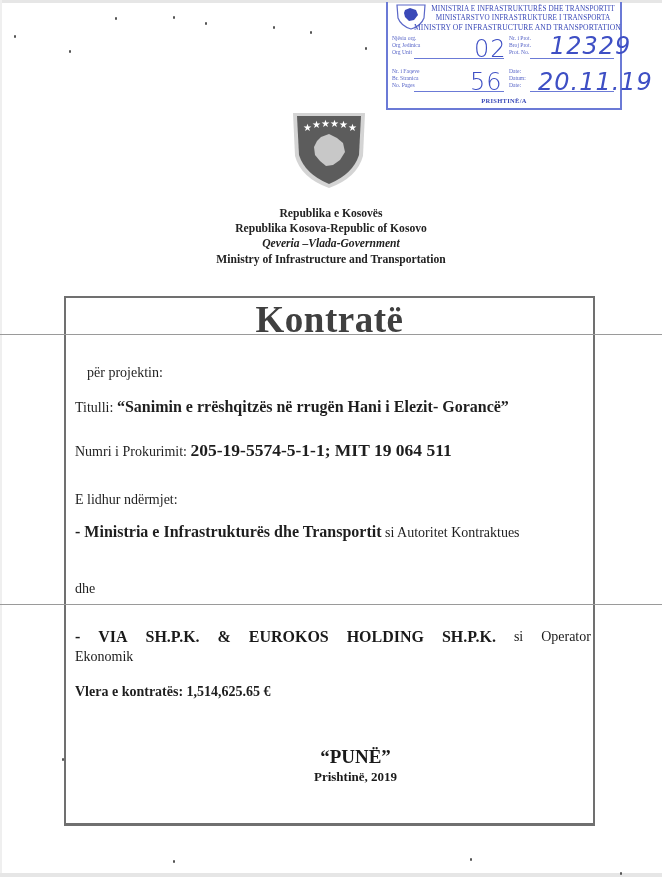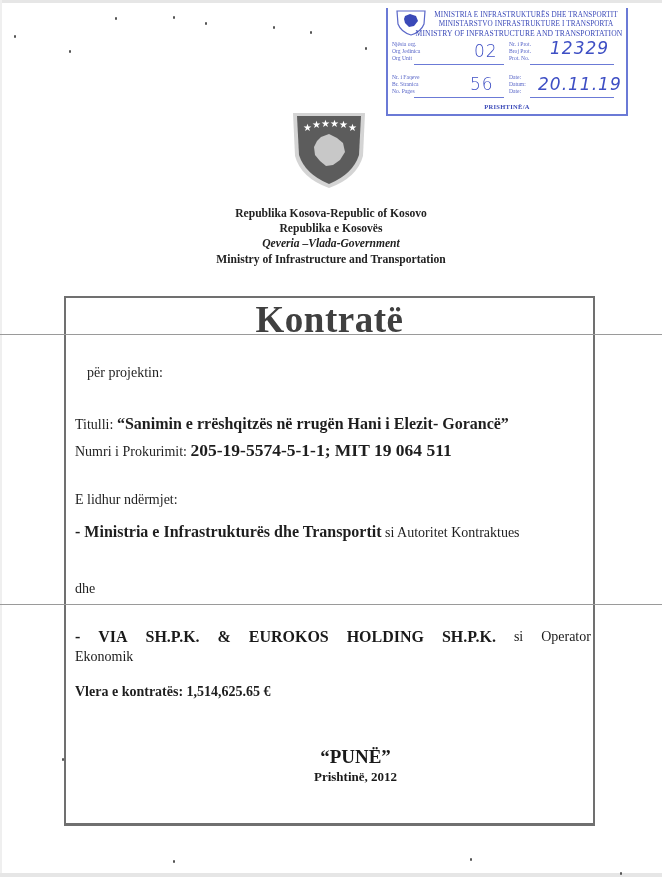--- a/index.html
+++ b/index.html
@@ -8,31 +8,31 @@
       background: #ffffff;
       font-family: "Liberation Serif", "DejaVu Serif", serif;
       color: #1a1a1a;
     }
     .top-strip { position: absolute; left: 0; top: 0; width: 662px; height: 3px; background: #e6e6e6; }
     .bottom-strip { position: absolute; left: 0; top: 873px; width: 662px; height: 4px; background: #e6e6e6; }
     .left-strip { position: absolute; left: 0; top: 0; width: 2px; height: 877px; background: #efefef; }
 
     
     .stamp {
-      position: absolute; left: 386px; top: 8px; width: 232px; height: 106px;
+      position: absolute; left: 386px; top: 2px; width: 232px; height: 106px;
       border: 2px solid #6b7ad6; border-top: none;
-      color: #3a49b8; font-family: "Liberation Serif", serif; padding-left: 6px;
+      color: #3a49b8; font-family: "Liberation Serif", serif;
     }
     .stamp .emblem { position: absolute; left: 6px; top: 2px; width: 34px; height: 26px; }
     .stamp .hdr { position: absolute; left: 40px; right: 2px; font-size: 7.2px; line-height: 8px; text-align: center; letter-spacing: 0.1px; white-space: nowrap; }
     .stamp .h1 { top: 3px; }
     .stamp .h2 { top: 12px; }
     .stamp .h3 { top: 22px; left: 26px; font-size: 7.6px; }
     .stamp .lbl { position: absolute; font-size: 5.6px; line-height: 6.5px; color: #5a67c8; white-space: nowrap; }
-    .stamp .val { position: absolute; font-family: "DejaVu Sans", sans-serif; font-size: 17px; color: #3e4fc4; font-weight: 300; letter-spacing: 1px; }
+    .stamp .val { position: absolute; font-family: "DejaVu Sans", sans-serif; font-size: 24px; color: #3e4fc4; font-weight: 300; letter-spacing: 1px; }
     .stamp .uline { position: absolute; height: 1px; background: #6b7ad6; }
     .stamp .city { position: absolute; left: 0; right: 0; top: 95px; text-align: center; font-size: 6.5px; font-weight: bold; letter-spacing: 0.3px; }
 
     
     .coat { position: absolute; left: 290px; top: 110px; width: 78px; height: 80px; }
 
     .header-block { position: absolute; left: 0; width: 662px; top: 206px; text-align: center; font-size: 11.6px; line-height: 15.2px; font-weight: bold; color: #222; }
     .header-block .italic { font-style: italic; font-weight: bold; }
 
     
@@ -104,35 +104,35 @@
     <text x="22" y="18" font-size="10" font-family="DejaVu Sans, sans-serif">★</text>
     <text x="31" y="17" font-size="10" font-family="DejaVu Sans, sans-serif">★</text>
     <text x="40" y="17" font-size="10" font-family="DejaVu Sans, sans-serif">★</text>
     <text x="49" y="18" font-size="10" font-family="DejaVu Sans, sans-serif">★</text>
     <text x="58" y="21" font-size="10" font-family="DejaVu Sans, sans-serif">★</text>
   </g>
   <path d="M31 27 L39 24 L47 28 L53 33 L55 42 L50 50 L43 55 L36 56 L30 51 L25 45 L24 37 L27 31 Z" fill="#c8c8c8"></path>
 </svg>
 
 <div class="header-block">
+  <div>Republika e Kosovës</div>
   <div>Republika Kosova-Republic of Kosovo</div>
-  <div>Republika e Kosovës</div>
   <div class="italic">Qeveria –Vlada-Government</div>
   <div>Ministry of Infrastructure and Transportation</div>
 </div>
 
 <div class="box"></div>
 <div class="hline" style="top:334px;"></div>
 <div class="hline" style="top:604px;"></div>
 
 <div class="title">Kontratë</div>
 
 <div class="line" style="top:365px;margin-left:12px;">për projektin:</div>
 
-<div class="line" style="top:415px;">
+<div class="line" style="top:398px;">
   <span>Titulli:</span>
   <span class="l-title-b">“Sanimin e rrëshqitzës në rrugën Hani i Elezit- Gorancë”</span>
 </div>
 
 <div class="line" style="top:440px;">
   <span>Numri i Prokurimit:</span>
   <span class="l-big">205-19-5574-5-1-1; MIT 19 064 511</span>
 </div>
 
 <div class="line" style="top:492px;">E lidhur ndërmjet:</div>
@@ -158,21 +158,21 @@
   </div>
   <div>Ekonomik</div>
 </div>
 
 <div class="line" style="top:684px; font-weight:bold;">
   <span>Vlera e kontratës:</span>
   <span>1,514,625.65 €</span>
 </div>
 
 <div class="center" style="top:746px; font-size:19px;">“PUNË”</div>
-<div class="center" style="top:769px; font-size:13px;">Prishtinë,  2012</div>
+<div class="center" style="top:769px; font-size:13px;">Prishtinë,  2019</div>
 
 <div class="speck" style="left:14px; top:35px;"></div>
 <div class="speck" style="left:115px; top:17px;"></div>
 <div class="speck" style="left:173px; top:16px;"></div>
 <div class="speck" style="left:205px; top:22px;"></div>
 <div class="speck" style="left:273px; top:26px;"></div>
 <div class="speck" style="left:310px; top:31px;"></div>
 <div class="speck" style="left:365px; top:47px;"></div>
 <div class="speck" style="left:69px; top:50px;"></div>
 <div class="speck" style="left:62px; top:758px;"></div>

